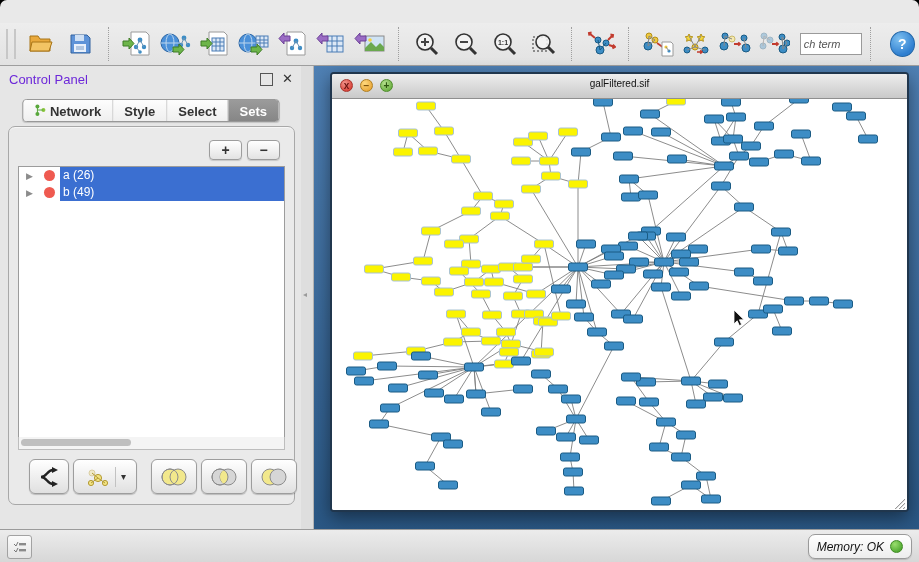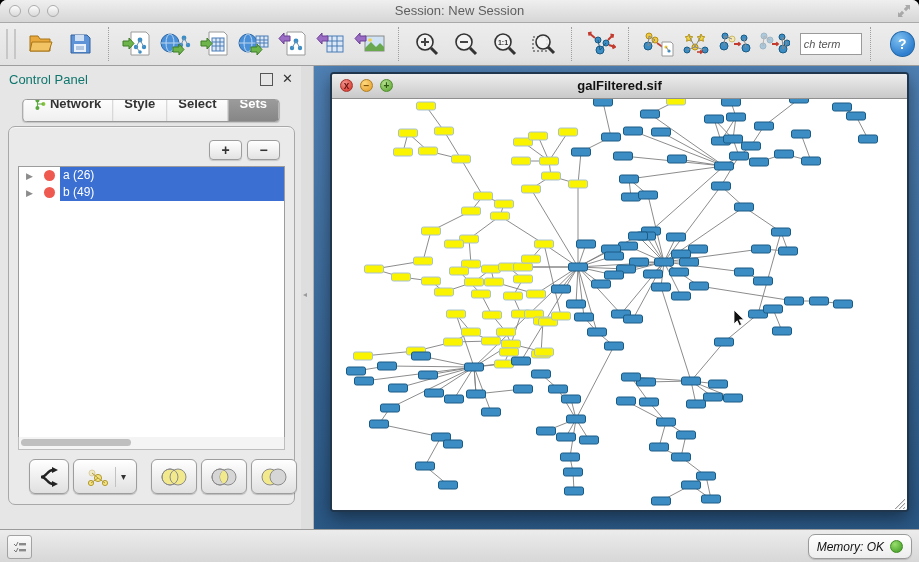--- a/index.html
+++ b/index.html
@@ -32,27 +32,27 @@
 
   
   .content{position:absolute;left:0;top:66px;right:0;bottom:32px;}
   .ctrl-panel{position:absolute;left:0;top:0;width:301px;bottom:0;background:#e6e6e6;}
   .divider{position:absolute;left:301px;top:0;width:12px;bottom:0;background:#dedede;border-right:1px solid #b5b5b5;}
   .div-handle{position:absolute;left:2px;top:224px;width:7px;height:9px;color:#9a9a9a;font-size:8px;line-height:9px;}
   .desktop{position:absolute;left:314px;top:0;right:0;bottom:0;background:linear-gradient(#4f80b4,#2a5784);}
 
   
   .cp-header{position:absolute;left:0;top:0;right:0;height:26px;}
-  .cp-title{position:absolute;left:9px;top:6px;font-size:13px;color:#0f766e;}
+  .cp-title{position:absolute;left:9px;top:6px;font-size:13px;color:#6d28d9;}
   .cp-float{position:absolute;right:28px;top:7px;width:11px;height:11px;border:1px solid #555;background:transparent;}
   .cp-close{position:absolute;right:8px;top:5px;font-size:13px;font-weight:bold;color:#333;}
   .tabs{position:absolute;left:50%;transform:translateX(-50%);top:33px;height:21px;display:flex;
     border:1px solid #989898;border-radius:4px;overflow:hidden;background:#f7f7f7;
     box-shadow:0 1px 1px rgba(0,0,0,.15);}
-  .tab{display:flex;align-items:flex-end;gap:4px;padding:10px 11px;font-size:13px;font-weight:bold;color:#333;
+  .tab{display:flex;align-items:flex-start;gap:4px;padding:4px 11px;font-size:13px;font-weight:bold;color:#333;
     border-right:1px solid #c3c3c3;background:linear-gradient(#fdfdfd,#efefef);}
   .tab:last-child{border-right:none;}
   .tab.sel{background:linear-gradient(#9b9b9b,#868686);color:#fff;}
   .groupbox{position:absolute;left:8px;top:60px;width:285px;height:377px;border:1px solid #a8a8a8;
     border-radius:7px;background:#eaeaea;box-shadow:inset 0 1px 0 #f6f6f6;}
   .mini-btn{position:absolute;top:13px;width:31px;height:18px;border:1px solid #9d9d9d;border-radius:4px;
     background:linear-gradient(#ffffff,#e3e3e3);font-size:14px;font-weight:bold;color:#333;
     display:flex;align-items:center;justify-content:center;line-height:1;box-shadow:0 1px 1px rgba(0,0,0,.15);}
   .add{right:52px;} .rem{right:14px;}
   .sets-list{position:absolute;left:9px;right:9px;top:39px;height:270px;background:#fff;
@@ -73,52 +73,40 @@
   
   .frame{position:absolute;left:16px;top:6px;width:579px;height:440px;border:2px solid #20364d;
     border-radius:4px;background:#fff;box-shadow:0 6px 18px rgba(0,0,0,.45);box-sizing:border-box;overflow:hidden;}
   .frame-tb{height:24px;background:linear-gradient(#ededed,#c9c9c9);border-bottom:1px solid #8f8f8f;position:relative;}
   .lights{position:absolute;left:8px;top:5px;display:flex;gap:7px;}
   .light{width:13px;height:13px;border-radius:50%;font-size:10px;font-weight:bold;line-height:12px;
     text-align:center;box-sizing:border-box;}
   .l-close{background:radial-gradient(circle at 35% 30%,#f2958d,#d8443a 75%);border:1px solid #a8342c;color:#6d1511;}
   .l-min{background:radial-gradient(circle at 35% 30%,#ffd97e,#e9a83a 75%);border:1px solid #b07f22;color:#7a4f08;}
   .l-zoom{background:radial-gradient(circle at 35% 30%,#b5e08e,#6cb043 75%);border:1px solid #4f8c2c;color:#2c5510;}
-  .frame-title{position:absolute;left:0;right:0;top:4px;text-align:center;font-size:13px;color:#111;font-weight:bold;}
+  .frame-title{position:absolute;left:0;right:0;top:4px;text-align:center;font-size:10px;color:#111;}
   .canvas{position:relative;width:575px;height:412px;background:#fff;}
   .resize-grip{position:absolute;right:1px;bottom:1px;}
 
   
   .statusbar{position:absolute;left:0;bottom:0;right:0;height:32px;background:linear-gradient(#ececec,#d7d7d7);
     border-top:1px solid #9b9b9b;font-style:italic;}
   .task-btn{position:absolute;left:7px;top:5px;width:23px;height:22px;border:1px solid #a2a2a2;border-radius:3px;
     background:linear-gradient(#fbfbfb,#e4e4e4);display:flex;align-items:center;justify-content:center;}
   .mem-btn{position:absolute;right:7px;top:4px;height:23px;border:1px solid #9a9a9a;border-radius:7px;
     background:linear-gradient(#ffffff,#ededed);display:flex;align-items:center;gap:6px;
     padding:0 8px;font-size:12px;color:#111;box-shadow:0 1px 1px rgba(0,0,0,.15);}
   .mem-dot{width:13px;height:13px;border-radius:50%;background:radial-gradient(circle at 35% 30%,#9ade6e,#51a932 75%);
     border:1px solid #3f8a23;box-sizing:border-box;}
 </style>
 </head>
 <body>
 
 <div class="win">
 
-  <div class="titlebar">
-    <div class="tl-dots">
-      <div class="tl-dot"></div>
-      <div class="tl-dot"></div>
-      <div class="tl-dot"></div>
-    </div>
-    <div class="win-title">Session: New Session</div>
-    <svg class="fs-icon" viewBox="0 0 14 14">
-      <path d="M8 1 L13 1 L13 6 L11.6 4.6 L9 7.2 L6.8 5 L9.4 2.4 Z" fill="#8a8a8a"></path>
-      <path d="M6 13 L1 13 L1 8 L2.4 9.4 L5 6.8 L7.2 9 L4.6 11.6 Z" fill="#8a8a8a"></path>
-    </svg>
-  </div>
 
   <div class="toolbar">
     <div class="grip"></div>
 
     <div class="tbtn">
       <svg width="28" height="26" viewBox="0 0 28 26">
         <path d="M3 8 L3 20 L23 20 L23 8 L13 8 L11 5 L3 5 Z" fill="#e9a93c" stroke="#a87416"></path>
         <path d="M5 11 L25 11 L22 20 L3 20 Z" fill="#f3c464" stroke="#a87416"></path>
       </svg>
     </div>

